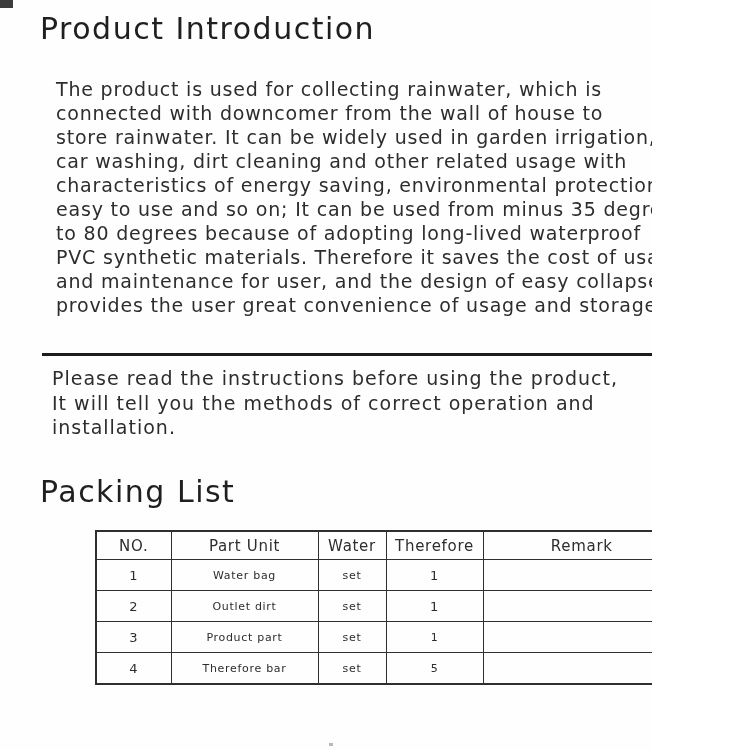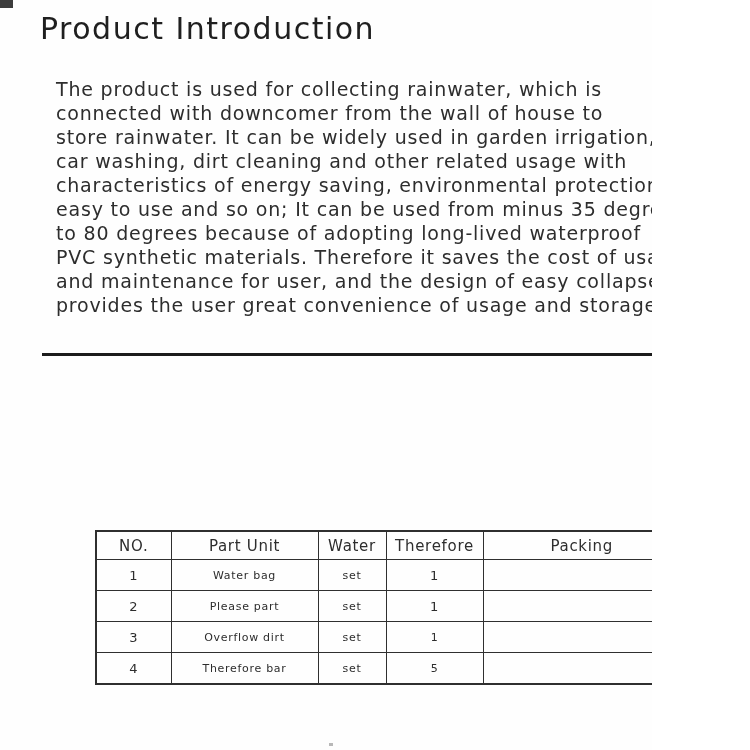--- a/index.html
+++ b/index.html
@@ -140,57 +140,61 @@
 car washing, dirt cleaning and other related usage with
 characteristics of energy saving, environmental protection,
 easy to use and so on;  It can be used from minus 35 degrees
 to 80 degrees because of adopting long-lived waterproof
 PVC synthetic materials. Therefore it saves the cost of usage
 and maintenance for user, and the design of easy collapse
 provides the user great convenience of usage and storage.</div>
 
   <div class="divider"></div>
 
-
+  <div class="notice-paragraph">Please read the instructions before using the product,
+It will tell you the methods of correct operation and
+installation.</div>
+
+  <div class="packing-title">Packing List</div>
 
   <table class="packing-table">
     <colgroup>
       <col style="width:75px">
       <col style="width:147px">
       <col style="width:68px">
       <col style="width:97px">
       <col style="width:198px">
     </colgroup>
     <thead>
       <tr>
         <th>NO.</th>
         <th>Part Unit</th>
         <th>Water</th>
         <th>Therefore</th>
-        <th>Packing</th>
+        <th>Remark</th>
       </tr>
     </thead>
     <tbody>
       <tr>
         <td class="num-cell">1</td>
         <td>Water bag</td>
         <td>set</td>
         <td class="num-cell">1</td>
         <td></td>
       </tr>
       <tr>
         <td class="num-cell">2</td>
-        <td>Please part</td>
+        <td>Outlet dirt</td>
         <td>set</td>
         <td class="num-cell">1</td>
         <td></td>
       </tr>
       <tr>
         <td class="num-cell">3</td>
-        <td>Overflow dirt</td>
+        <td>Product part</td>
         <td>set</td>
         <td>1</td>
         <td></td>
       </tr>
       <tr>
         <td class="num-cell">4</td>
         <td>Therefore bar</td>
         <td>set</td>
         <td>5</td>
         <td></td>

